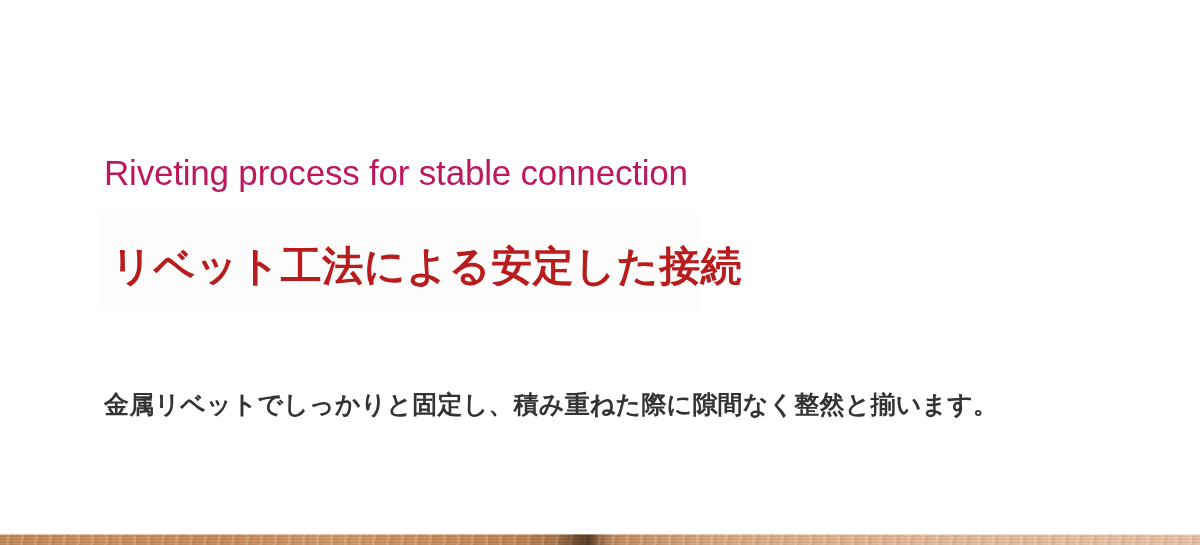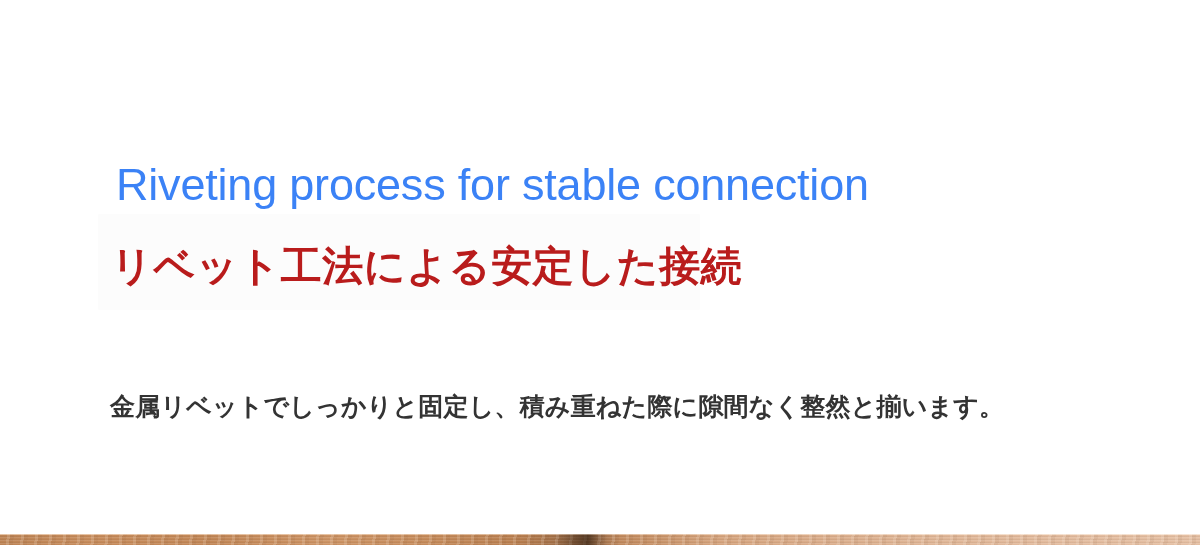--- a/index.html
+++ b/index.html
@@ -33,27 +33,27 @@
     background: #fcfcfc;
     border-radius: 1px;
   }
 
   
   .en-title {
     position: absolute;
     left: 100px;
     top: 146px;
     width: 1000px;
-    margin: 16px;
+    margin: 4px;
     font-family: "Liberation Sans", "DejaVu Sans", sans-serif;
-    font-size: 45px;
+    font-size: 35px;
     font-weight: 400;
     line-height: 46px;
     letter-spacing: -0.2px;
-    color: #3b82f6;
+    color: #be185d;
     white-space: nowrap;
   }
 
   
   .jp-headline {
     position: absolute;
     left: 111px;
     top: 238px;
     width: 1000px;
     margin: 0;
@@ -62,25 +62,25 @@
     font-weight: 700;
     line-height: 56px;
     letter-spacing: 0.5px;
     color: #b91c1c;
     white-space: nowrap;
   }
 
   
   .jp-body {
     position: absolute;
-    left: 110px;
+    left: 104px;
     top: 388px;
     width: 1060px;
     margin: 0;
-    font-family: Liberation Serif, serif;
+    font-family: Liberation Mono, monospace;
     font-size: 25px;
     font-weight: 700;
     line-height: 38px;
     letter-spacing: 0.2px;
     color: #333333;
     white-space: nowrap;
   }
 
   
   .wood-strip {

